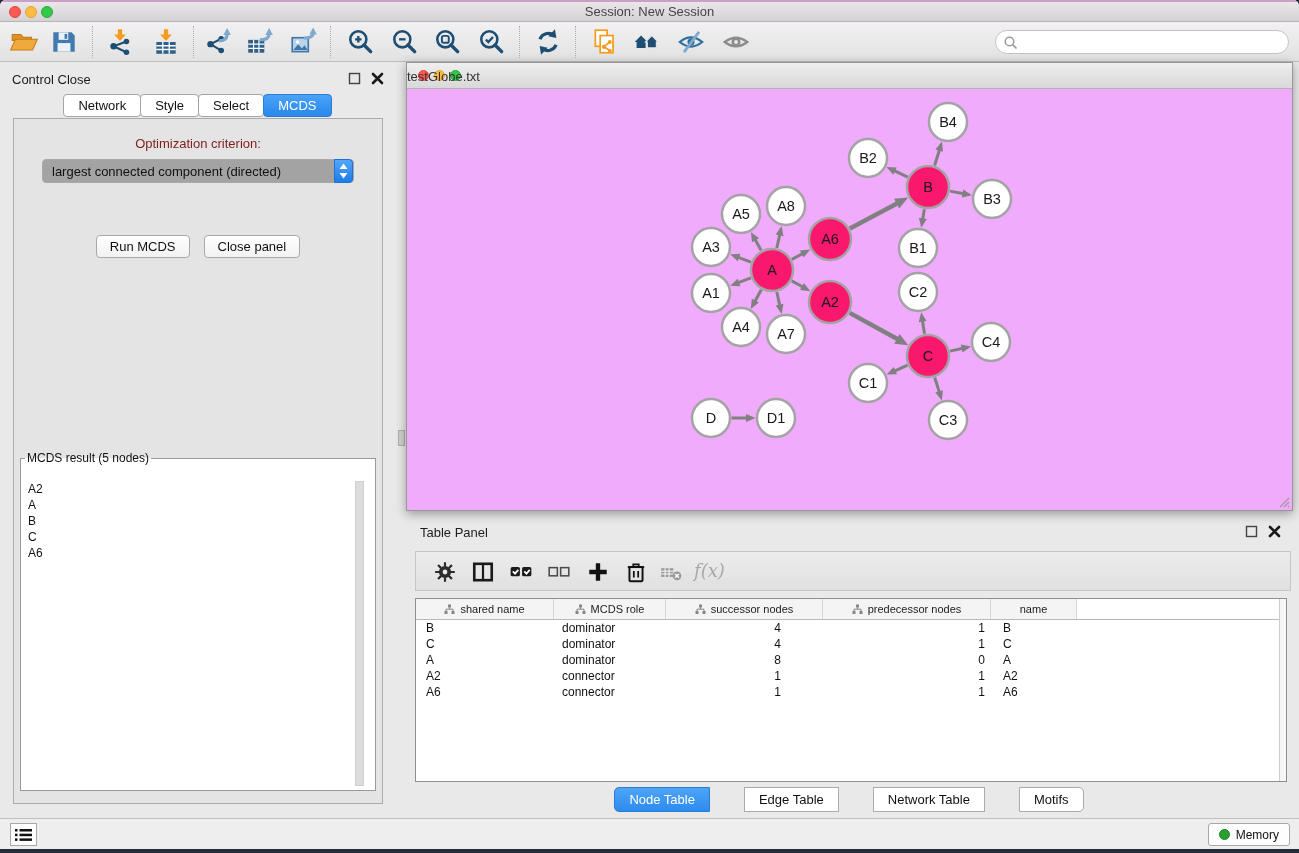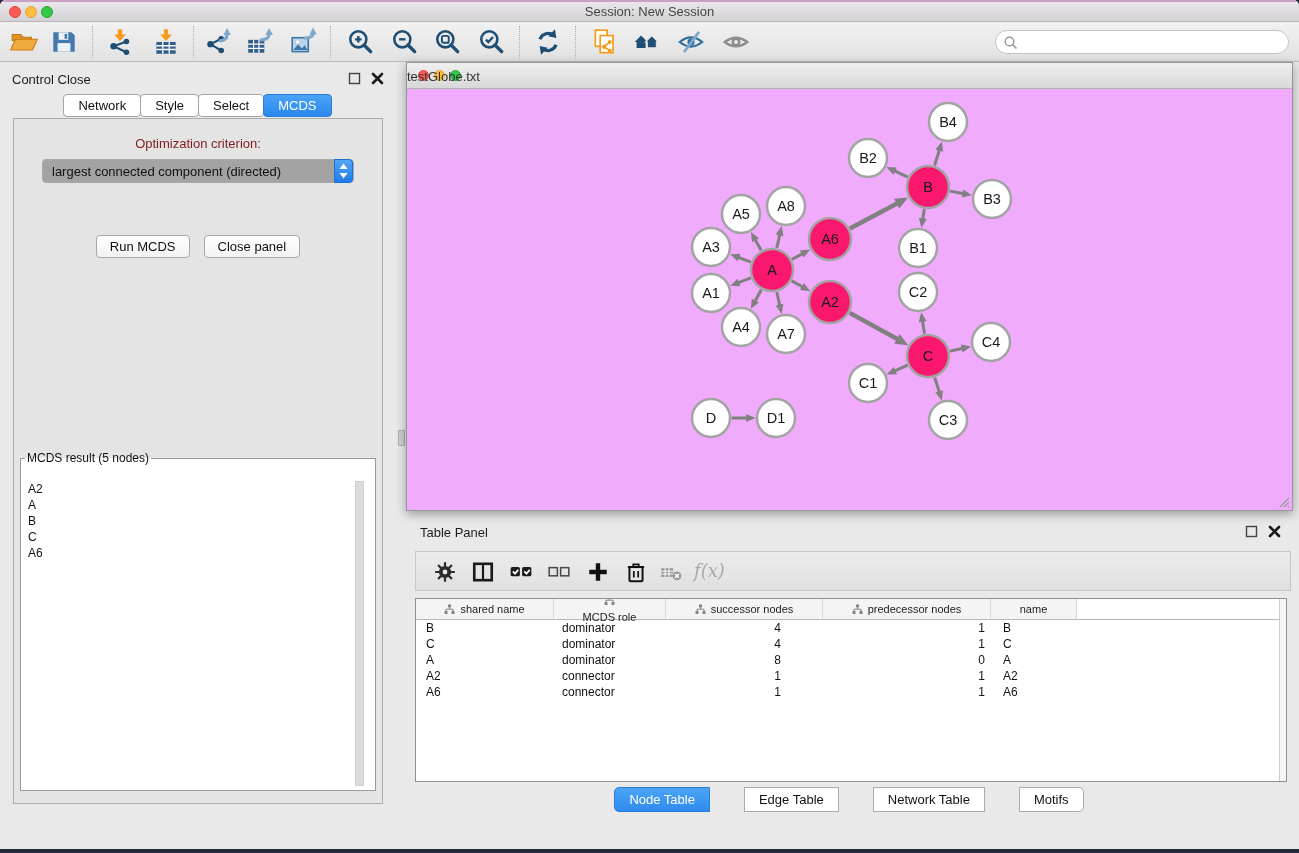--- a/index.html
+++ b/index.html
@@ -85,21 +85,21 @@
   .fx { font-family:"DejaVu Serif", serif; font-style:italic; font-size:18px; color:#a8a8a8; }
   .tp-table { position:absolute; left:9px; right:6px; top:80px; height:184px;
     background:#fff; border:1px solid #8f8f8f; overflow:hidden; }
   .thead { display:flex; height:21px; border-bottom:1px solid #b9b9b9; }
   .th { background:#f4f4f4; border-right:1px solid #d6d6d6; display:flex;
     align-items:center; justify-content:center; gap:5px; font-size:11px; color:#222; cursor:pointer; }
   .th svg { flex:0 0 auto; }
   .tr { display:flex; height:16px; line-height:16px; font-size:12px; color:#111; cursor:pointer; }
   .td { overflow:hidden; white-space:nowrap; }
   .c0 { width:138px; padding-left:10px; }
-  .c1 { width:112px; padding-left:8px;flex-direction:column; }
+  .c1 { width:112px; padding-left:8px; }
   .c2 { width:157px; text-align:right; padding-right:42px; }
   .c3 { width:168px; text-align:right; padding-right:6px; }
   .c4 { width:86px;  padding-left:12px; }
   .table-scroll { position:absolute; right:0; top:0; bottom:0; width:7px;
     border-left:1px solid #cccccc; background:#f6f6f6; }
   .tp-tabs { position:absolute; left:0; right:0; top:269px; display:flex; justify-content:center;gap:35px; }
   .seg { font-size:13px; color:#111; background:#fff; border:1px solid #ababab;
     margin-left:-1px; padding:4px 14px; cursor:pointer; }
   .seg:first-child { border-radius:5px 0 0 5px; }
   .seg:last-child { border-radius:0 5px 5px 0; }
@@ -589,13 +589,31 @@
       <div class="table-scroll"></div>
     </div>
     <div class="tp-tabs">
         <div class="seg active">Node Table</div>
         <div class="seg">Edge Table</div>
         <div class="seg">Network Table</div>
         <div class="seg">Motifs</div>
       </div>
   </div>
 
+  <div class="statusbar">
+    <span class="list-btn">
+      <svg width="17" height="14" viewBox="0 0 17 14">
+          <g fill="#111">
+            <rect x="0" y="1" width="2.5" height="2.5"></rect>
+            <rect x="4.5" y="1" width="12.5" height="2.5"></rect>
+            <rect x="0" y="5.7" width="2.5" height="2.5"></rect>
+            <rect x="4.5" y="5.7" width="12.5" height="2.5"></rect>
+            <rect x="0" y="10.4" width="2.5" height="2.5"></rect>
+            <rect x="4.5" y="10.4" width="12.5" height="2.5"></rect>
+          </g>
+        </svg>
+    </span>
+    <span class="memory-btn">
+      <span class="mem-dot"></span>
+      <span>Memory</span>
+    </span>
+  </div>
 </div>
 
 </body></html>

